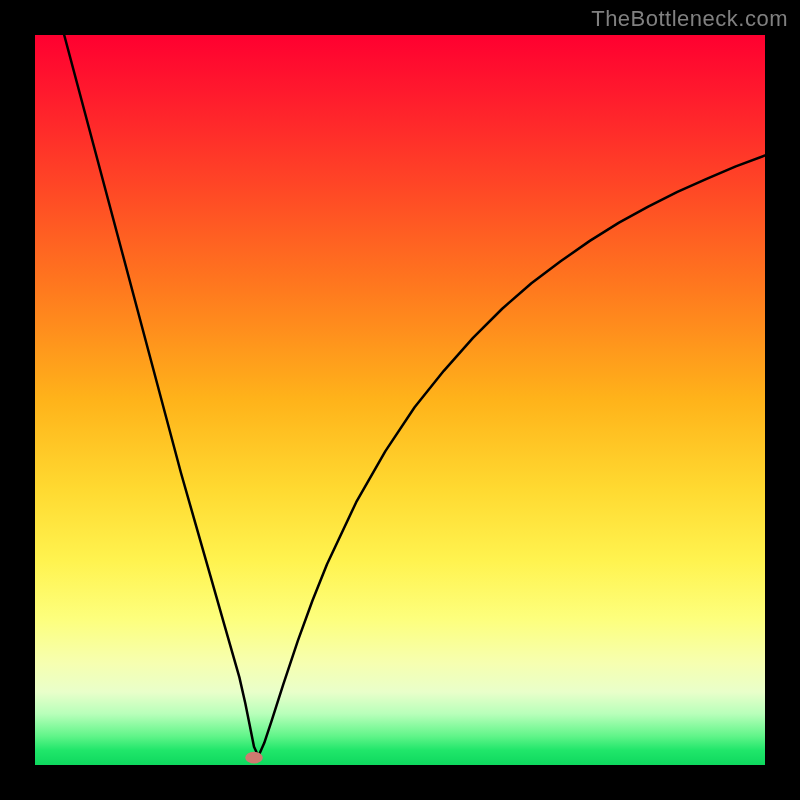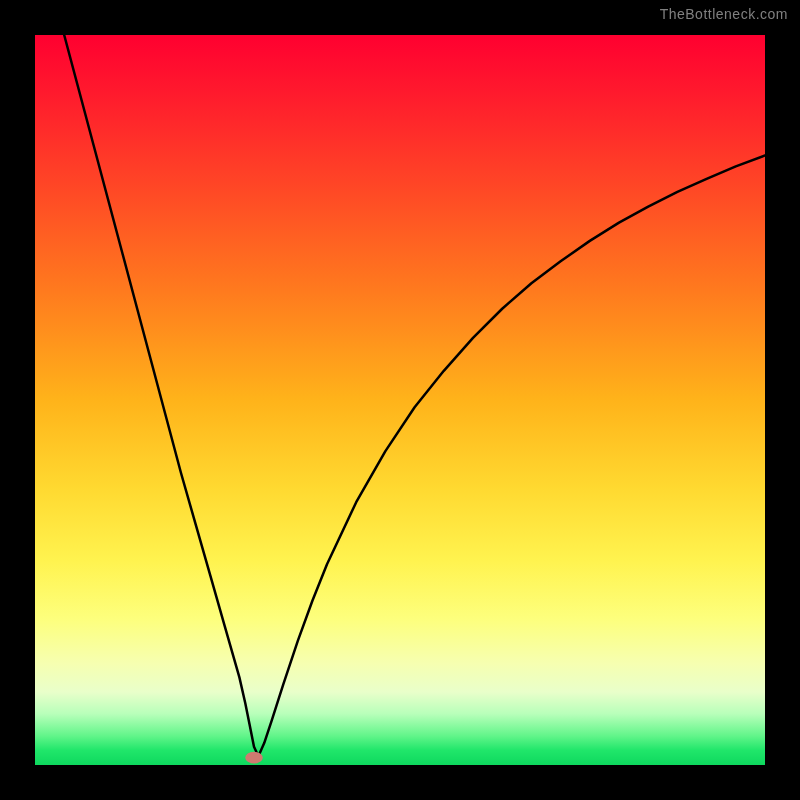--- a/index.html
+++ b/index.html
@@ -38,21 +38,21 @@
       #b8ffba 93%,
       #62f58a 96%,
       #20e66a 98%,
       #0ed85e 100%);
   }
   .watermark {
     position: absolute;
     top: 6px;
     right: 12px;
     color: #808080;
-    font-size: 14px;
+    font-size: 22px;
     letter-spacing: 0.5px;
     user-select: none;
   }
   svg.curve {
     position: absolute;
     left: 0;
     top: 0;
     width: 730px;
     height: 730px;
     overflow: visible;

